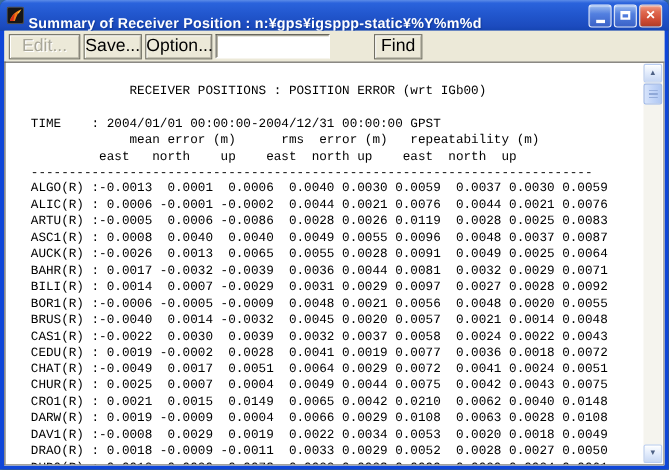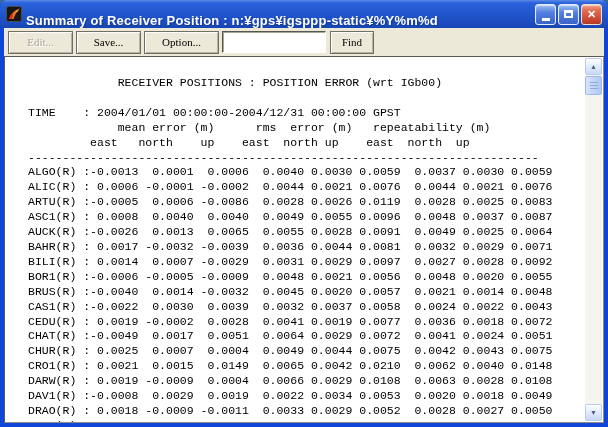--- a/index.html
+++ b/index.html
@@ -38,28 +38,28 @@
   }
   .glyph-min{ display:block; width:8px; height:3px; background:#fff; margin-top:10px; }
   .glyph-max{ display:block; width:9px; height:8px; border:2px solid #fff; border-top-width:3px; }
   .glyph-x{ color:#fff; font-size:11px; font-weight:bold; line-height:1; }
   
   .toolbar{
     height:28px; background:#ECE9D8; display:flex; align-items:center;
     padding:0 2px 0 4px;
   }
   .tb-btn{
-    height:23px; font-family:Liberation Serif, serif; font-size:11px; color:#000;
+    height:23px; font-family:Liberation Sans, sans-serif; font-size:16px; color:#000;
     background:#ECE9D8; border:1px solid #716F64;
     box-shadow:inset 1px 1px 0 #FFFFFF, inset -1px -1px 0 #B5B2A4;
     margin-right:3px; cursor:default;
   }
   .tb-btn.disabled{ color:#A8A699; text-shadow:1px 1px 0 #fff; }
-  .w-edit{ width:65px; } .w-save{ width:65px; } .w-option{ width:75px; }
-  .w-find{ width:44px; } .w-close{ width:68px; margin-left:auto; margin-right:2px; }
+  .w-edit{ width:65px; } .w-save{ width:53px; } .w-option{ width:61px; }
+  .w-find{ width:44px;margin-left:36px; } .w-close{ width:68px; margin-left:auto; margin-right:2px; }
   .find-input{
     width:104px; height:22px; margin-right:4px; padding:2px 4px;
     border:1px solid; border-color:#58564C #FFFFFF #FFFFFF #58564C;
     box-shadow:inset 1px 1px 0 #A9A695;
     background:#fff; font-family:"DejaVu Sans Mono","Liberation Mono",monospace; font-size:12px;
   }
   
   .content{
     position:relative; height:367px; background:#FFFFFF;
     border:1px solid; border-color:#5A5850 #8F8D82 #8F8D82 #5A5850;

